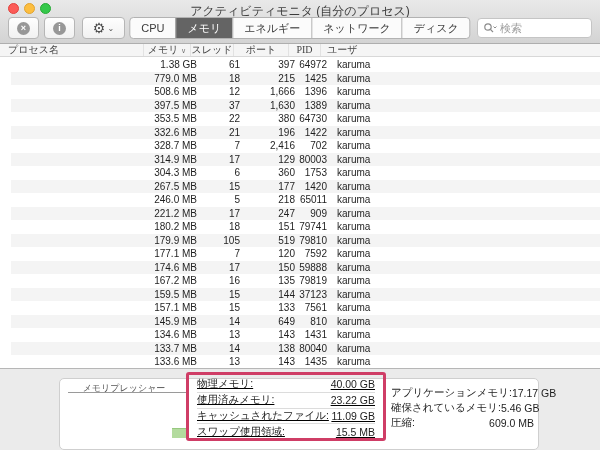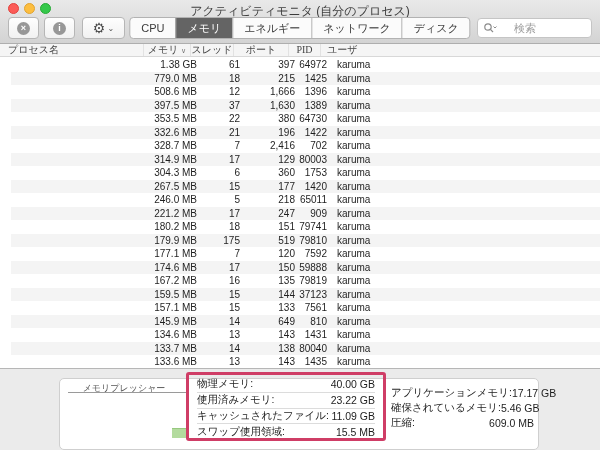--- a/index.html
+++ b/index.html
@@ -32,21 +32,21 @@
   .segmented { position:absolute; top:17px; left:50%; transform:translateX(-50%);
     display:flex; height:22px; border:1px solid #b2b2b2; border-radius:4px;
     overflow:hidden; background:#fbfbfb; }
   .seg { padding:0 11px; line-height:20px; font-size:11px; color:#3a3a3a;
     border-left:1px solid #b2b2b2; white-space:nowrap; }
   .seg:first-child { border-left:none; }
   .seg.sel { background:#646464; color:#fff; }
 
   .search { position:absolute; top:18px; right:8px; width:115px; height:20px;
     background:#fff; border:1px solid #c5c5c5; border-radius:4px;
-    display:flex; align-items:center; padding:0 5px; gap:17px; }
+    display:flex; align-items:center; padding:0 5px; gap:3px; }
   .search .ph { font-size:11px; color:#9b9b9b; }
 
   
   .cols { display:grid; grid-template-columns:143px 47px 43px 55px 32px 1fr; }
   .thead { position:absolute; top:44px; left:0; width:600px; height:13px;
     background:#f5f5f5; border-bottom:1px solid #d8d8d8; font-size:10px; color:#454545; }
   .hc { line-height:12px; text-align:center; border-left:1px solid #e2e2e2;
     overflow:hidden; white-space:nowrap;font-family:Liberation Serif, serif; }
   .hc:first-child { border-left:none; text-align:left; padding-left:8px; }
   .hc.user { text-align:left; padding-left:6px; }
@@ -64,21 +64,21 @@
     background:#ebebeb; border-top:1px solid #b6b6b6; }
   .panel { position:absolute; left:59px; top:9px; width:480px; height:72px;
     background:#fff; border:1px solid #cfcfcf; border-radius:5px; }
   .pressure-label { position:absolute; left:0; top:3px; width:128px;
     text-align:center; font-size:9px; color:#555; white-space:nowrap; overflow:hidden; }
   .pressure-topline { position:absolute; left:8px; top:13px; width:119px;
     border-top:1px solid #9a9a9a; }
   .green-bar { position:absolute; left:112px; top:49px; width:15px; height:10px;
     background:#b3db9e; border-top:1px solid #97c87f; }
 
-  .mid-stats { position:absolute; left:137px; top:-2px; width:178px; }
+  .mid-stats { position:absolute; left:137px; top:-2px; width:178px;text-decoration:underline; }
   .stat-row { display:flex; justify-content:space-between; align-items:center;
     height:15.8px; font-size:10.5px; color:#1d1d1d; border-bottom:1px solid #dcdcdc; }
   .mid-stats .stat-row:last-child { border-bottom:none; }
   .right-stats { position:absolute; left:331px; top:6px; width:143px; }
   .right-stats .stat-row { height:15px; border-bottom:none; }
   .stat-label { white-space:nowrap; }
   .stat-value { white-space:nowrap; }
 
   .annotation { position:absolute; left:186px; top:372px; width:200px; height:69px;
     border:3px solid #cf3d66; border-radius:3px; z-index:5; pointer-events:none; }
@@ -238,21 +238,21 @@
       <div class="cell"></div>
       <div class="cell num">180.2 MB</div>
       <div class="cell num">18</div>
       <div class="cell num">151</div>
       <div class="cell num">79741</div>
       <div class="cell user">karuma</div>
     </div>
       <div class="row cols">
       <div class="cell"></div>
       <div class="cell num">179.9 MB</div>
-      <div class="cell num">175</div>
+      <div class="cell num">105</div>
       <div class="cell num">519</div>
       <div class="cell num">79810</div>
       <div class="cell user">karuma</div>
     </div>
       <div class="row cols">
       <div class="cell"></div>
       <div class="cell num">177.1 MB</div>
       <div class="cell num">7</div>
       <div class="cell num">120</div>
       <div class="cell num">7592</div>

